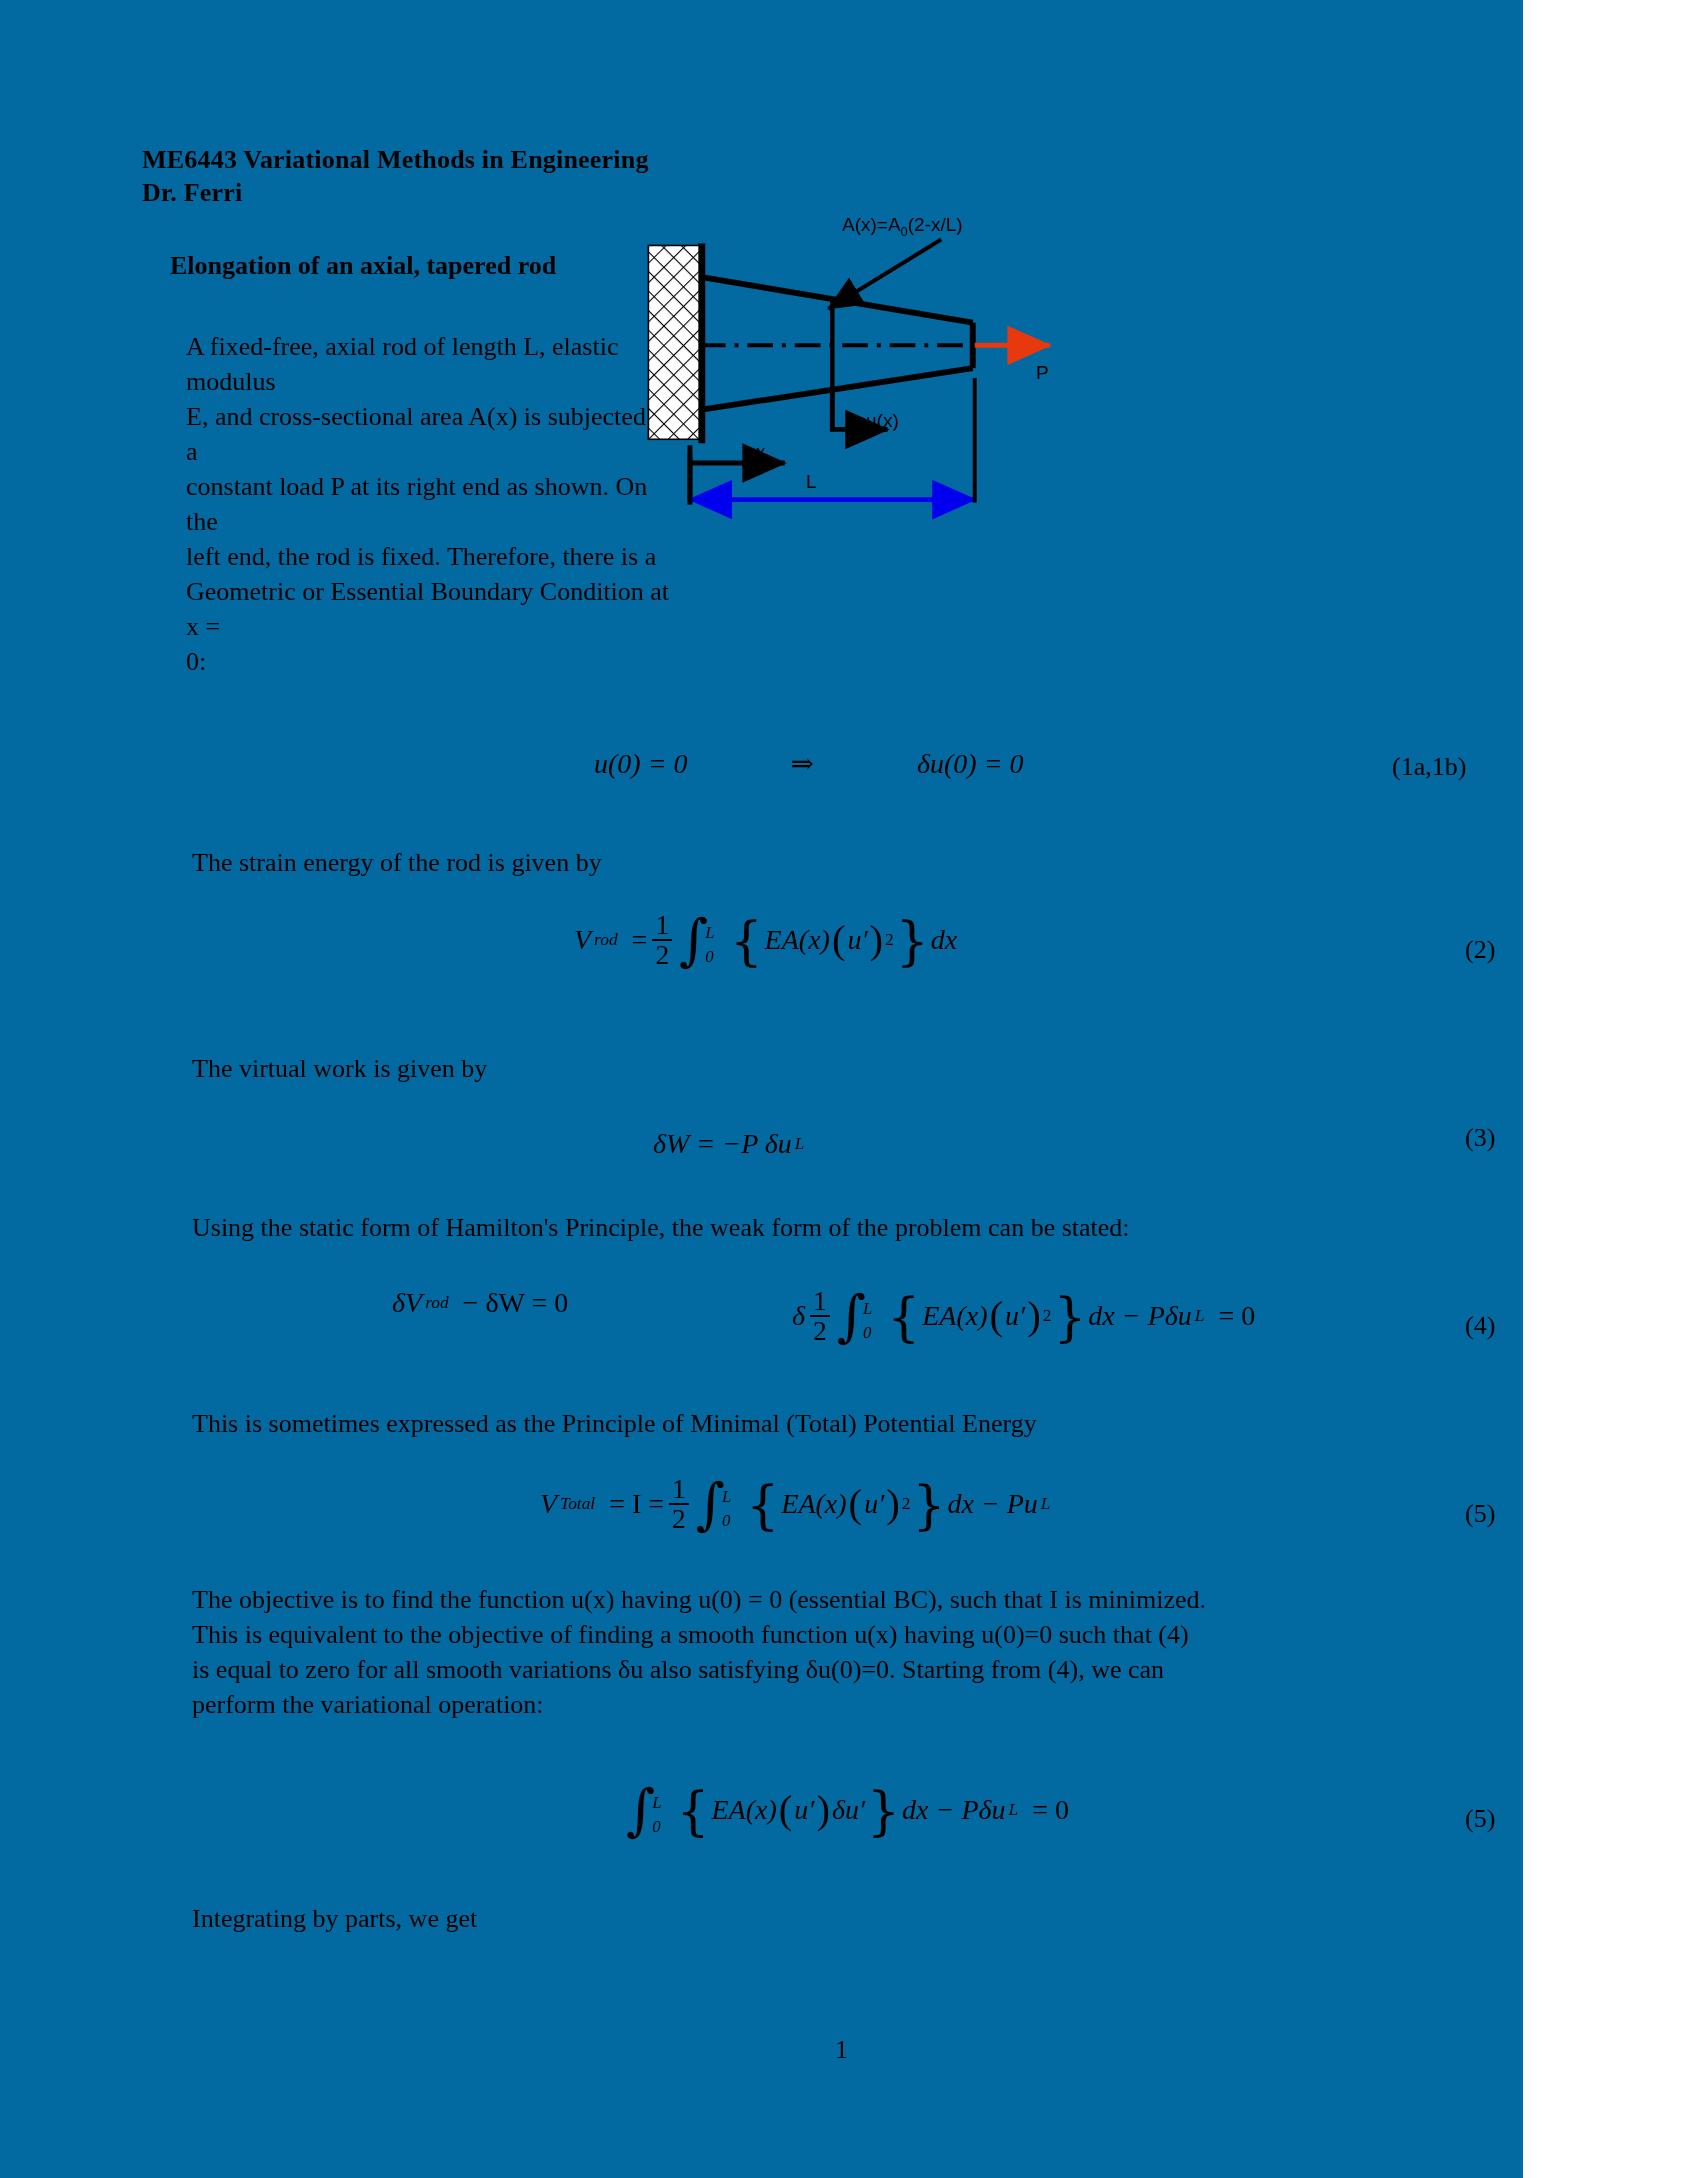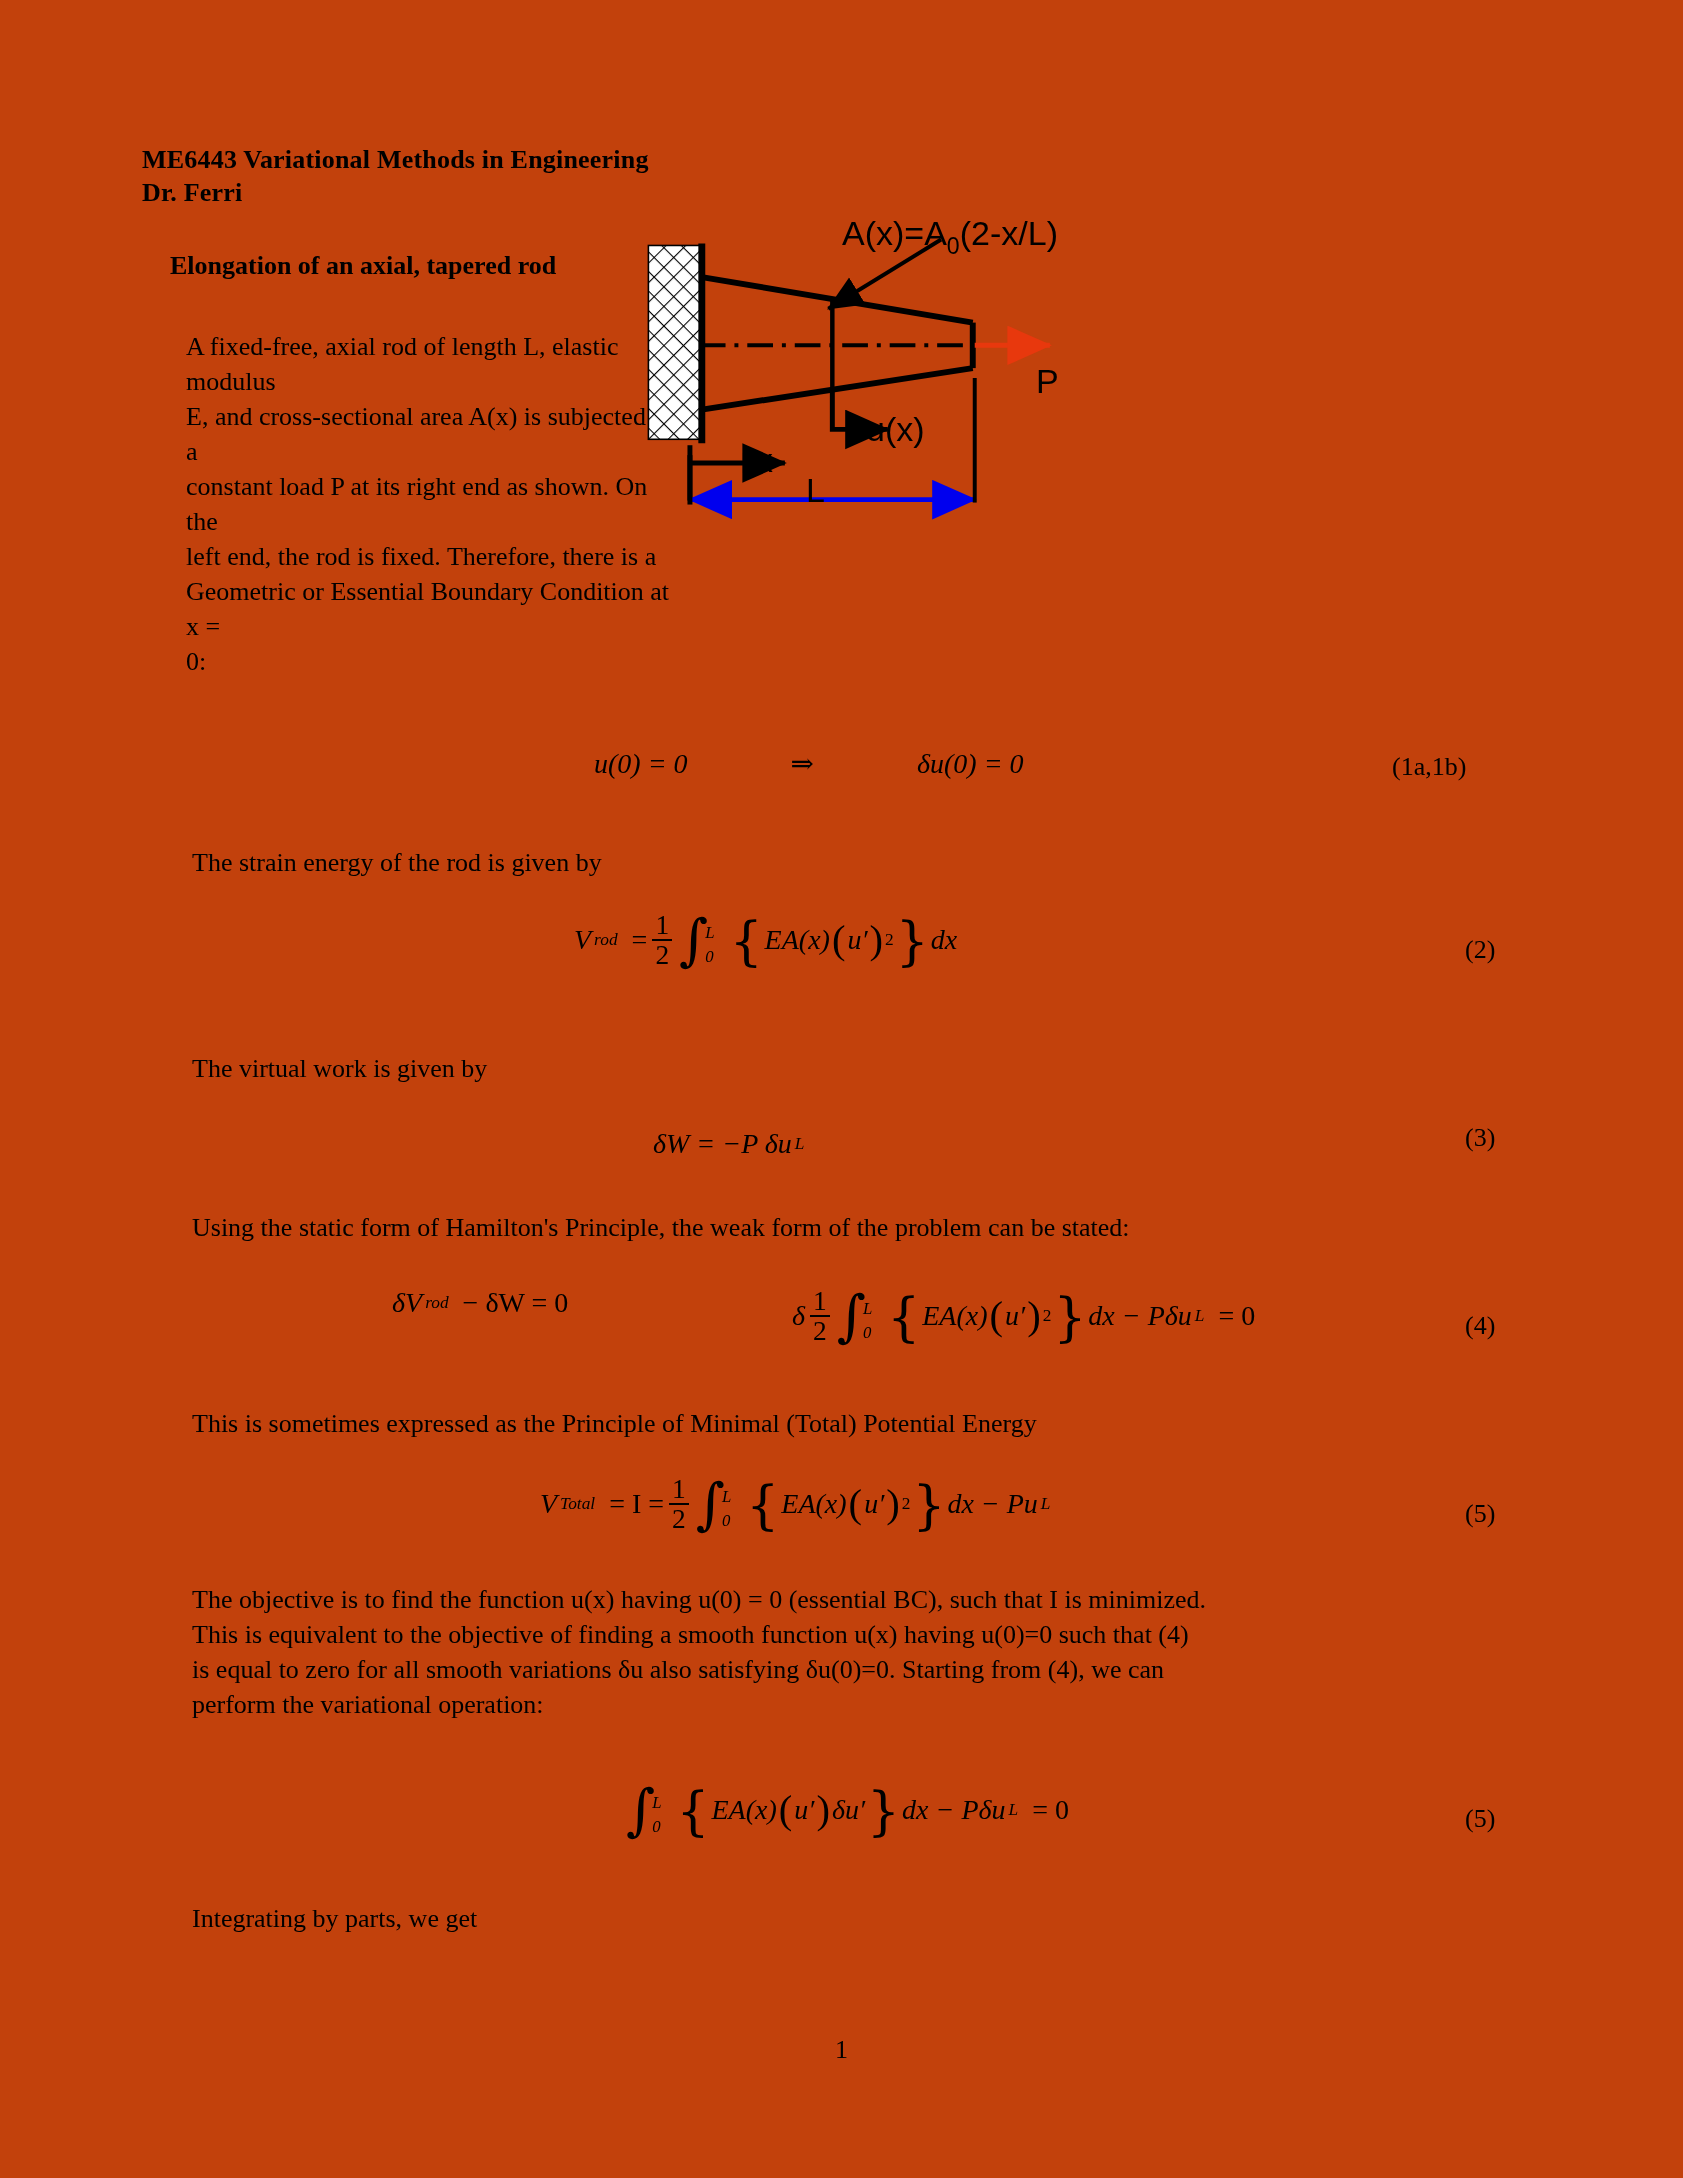--- a/index.html
+++ b/index.html
@@ -6,23 +6,23 @@
     margin: 0;
     padding: 0;
     background: #ffffff;
   }
   body {
     font-family: "Liberation Serif", "DejaVu Serif", serif;
     color: #000000;
   }
   #page {
     position: relative;
-    width: 1683px;
+    width: 1523px;
     height: 2178px;
-    background: #c2410c;
+    background: #0369a1;
     overflow: hidden;
   }
 
   
   .abs { position: absolute; }
   .hdr {
     font-size: 26px;
     font-weight: bold;
     line-height: 34px;
     letter-spacing: 0.2px;
@@ -119,21 +119,21 @@
     margin-left: 26px;
   }
   .spacer-sm { display: inline-block; width: 10px; }
   .spacer-lg { display: inline-block; width: 95px; }
 
   
   #diagram { position: absolute; left: 634px; top: 198px; width: 990px; height: 356px; }
   .dlabel {
     position: absolute;
     font-family: "Liberation Sans", "DejaVu Sans", sans-serif;
-    font-size: 34px;
+    font-size: 19px;
     font-style: normal;
     color: #000;
     white-space: nowrap;
   }
   .dlabel .s0 { font-size: 0.68em; vertical-align: -0.38em; }
 
   .pagenum {
     position: absolute;
     font-size: 26px;
     text-align: center;

